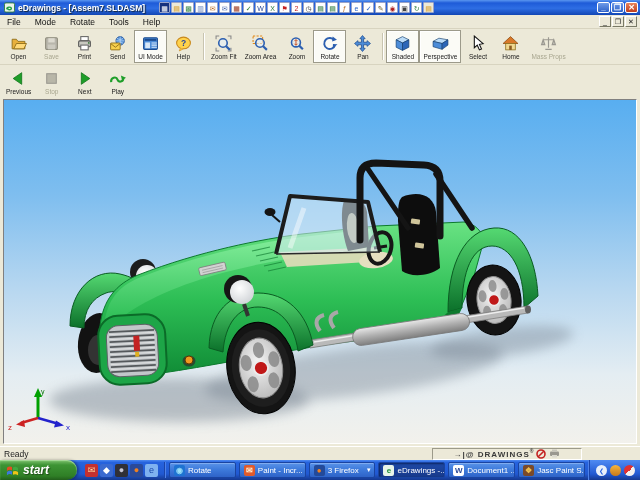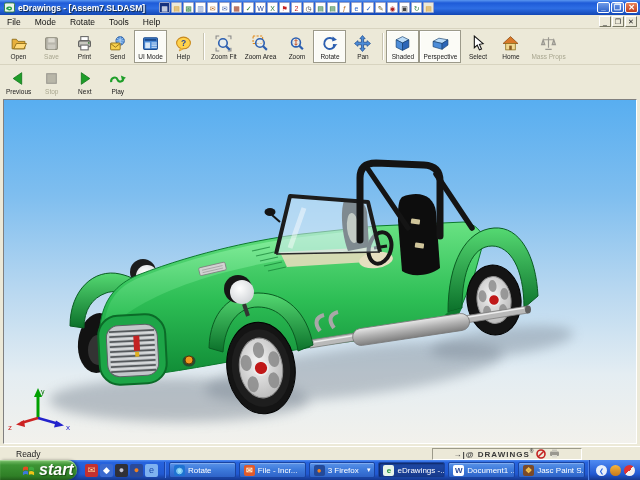--- a/index.html
+++ b/index.html
@@ -45,35 +45,35 @@
   
   #viewport-frame{position:absolute;left:3px;top:99px;width:634px;height:345px;
     border:1px solid #808080;border-right-color:#fff;border-bottom-color:#fff;background:#fff;}
   #viewport{width:100%;height:100%;
     background:linear-gradient(180deg,#58AEF0 0%,#7FBEEF 28%,#B7D7F0 55%,#E4EDF2 80%,#F2F1EC 100%);}
   #scene{display:block;width:100%;height:100%;}
 
   
   #statusbar{position:absolute;left:0;top:446px;width:640px;height:14px;background:#ECE9D8;
     border-top:1px solid #fff;display:flex;align-items:center;font-size:8.5px;color:#222;}
-  #status-text{padding-left:16px;flex:1;}
+  #status-text{padding-left:4px;flex:1;}
   #logo-panel{width:150px;height:12px;margin-right:58px;border:1px solid;border-color:#9C9A8A #fff #fff #9C9A8A;
     display:flex;align-items:center;justify-content:center;gap:3px;background:#ECE9D8;}
   #logo-text{font-size:8px;font-weight:bold;color:#3A3A3A;letter-spacing:1px;white-space:nowrap;}
   #logo-text .reg{font-size:5px;vertical-align:super;letter-spacing:0;}
 
   
   #taskbar{position:absolute;left:0;top:460px;width:640px;height:20px;
     background:linear-gradient(180deg,#4F8BF2 0%,#2663DE 12%,#2159D2 70%,#15securities388F 100%);
     background:linear-gradient(180deg,#4F8BF2 0%,#2663DE 12%,#2159D2 70%,#15388F 100%);
     display:flex;align-items:center;}
-  #start-btn{height:20px;width:77px;flex:none;display:flex;align-items:center;gap:4px;padding-left:22px;
+  #start-btn{height:20px;width:77px;flex:none;display:flex;align-items:center;gap:4px;padding-left:6px;
     background:linear-gradient(180deg,#7EC26F 0%,#3D9434 25%,#2F7F26 80%,#225E1B 100%);
     border-radius:0 10px 10px 0;box-shadow:inset 0 1px 1px #A9DB9C, 2px 0 3px rgba(0,0,0,.35);
-    color:#fff;font-size:16px;font-weight:bold;font-style:italic;text-shadow:1px 1px 1px #1C4A16;}
+    color:#fff;font-size:12px;font-weight:bold;font-style:italic;text-shadow:1px 1px 1px #1C4A16;}
   #quicklaunch{display:flex;gap:2px;align-items:center;padding:0 6px 0 8px;border-right:1px solid #1A44A8;
     box-shadow:1px 0 0 #4F82E8;height:16px;}
   .ql-ico{width:13px;height:13px;border-radius:2px;font-size:9px;line-height:13px;text-align:center;color:#fff;}
   #task-buttons{display:flex;gap:3px;flex:1;padding:0 4px;align-items:center;}
   .taskbtn{height:16px;flex:1;max-width:86px;display:flex;align-items:center;gap:3px;padding:0 4px;
     border-radius:2px;border:1px solid #1A44A0;color:#fff;font-size:8px;white-space:nowrap;overflow:hidden;
     background:linear-gradient(180deg,#5A93E8,#3E7BDC 45%,#2E63C8);box-shadow:inset 0 1px 0 #7FACF0;}
   .taskbtn.active{background:linear-gradient(180deg,#1E4AA8,#17398A);box-shadow:inset 1px 1px 2px #0D2560;}
   .taskbtn .ti{width:11px;height:11px;border-radius:2px;flex:none;font-size:8px;line-height:11px;text-align:center;font-weight:bold;}
   .taskbtn .drop{margin-left:auto;font-size:7px;}
@@ -498,21 +498,21 @@
         <span class="ql-ico" style="background: rgb(42, 74, 154); color: rgb(240, 128, 32);">●</span>
         <span class="ql-ico" style="background: rgb(127, 178, 240); color: rgb(26, 74, 170);">e</span>
       </div>
     <div id="task-buttons">
       <div class="taskbtn">
         <span class="ti" style="background:#1E73D2;color:#9AE0F8;">◉</span>
         <span>Rotate</span>
       </div>
       <div class="taskbtn">
         <span class="ti" style="background:#E05A2B;color:#FFE8C8;">✉</span>
-        <span>File - Incr...</span>
+        <span>Paint - Incr...</span>
       </div>
       <div class="taskbtn">
         <span class="ti" style="background:#234A9A;color:#F08020;">●</span>
         <span>3 Firefox</span>
         <span class="drop">▾</span>
       </div>
       <div class="taskbtn active">
         <span class="ti" style="background:#E8F4E8;color:#1E8E3A;">e</span>
         <span>eDrawings -...</span>
       </div>

